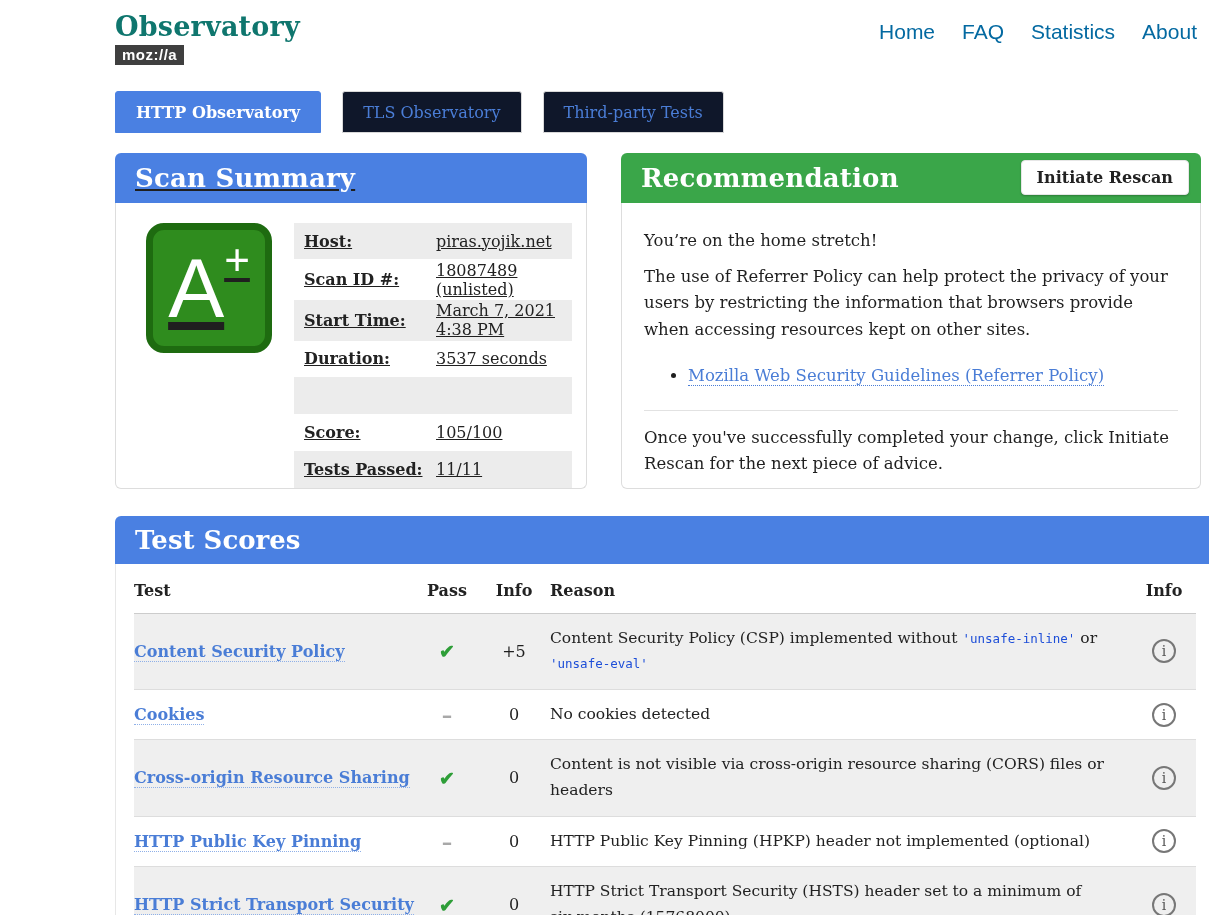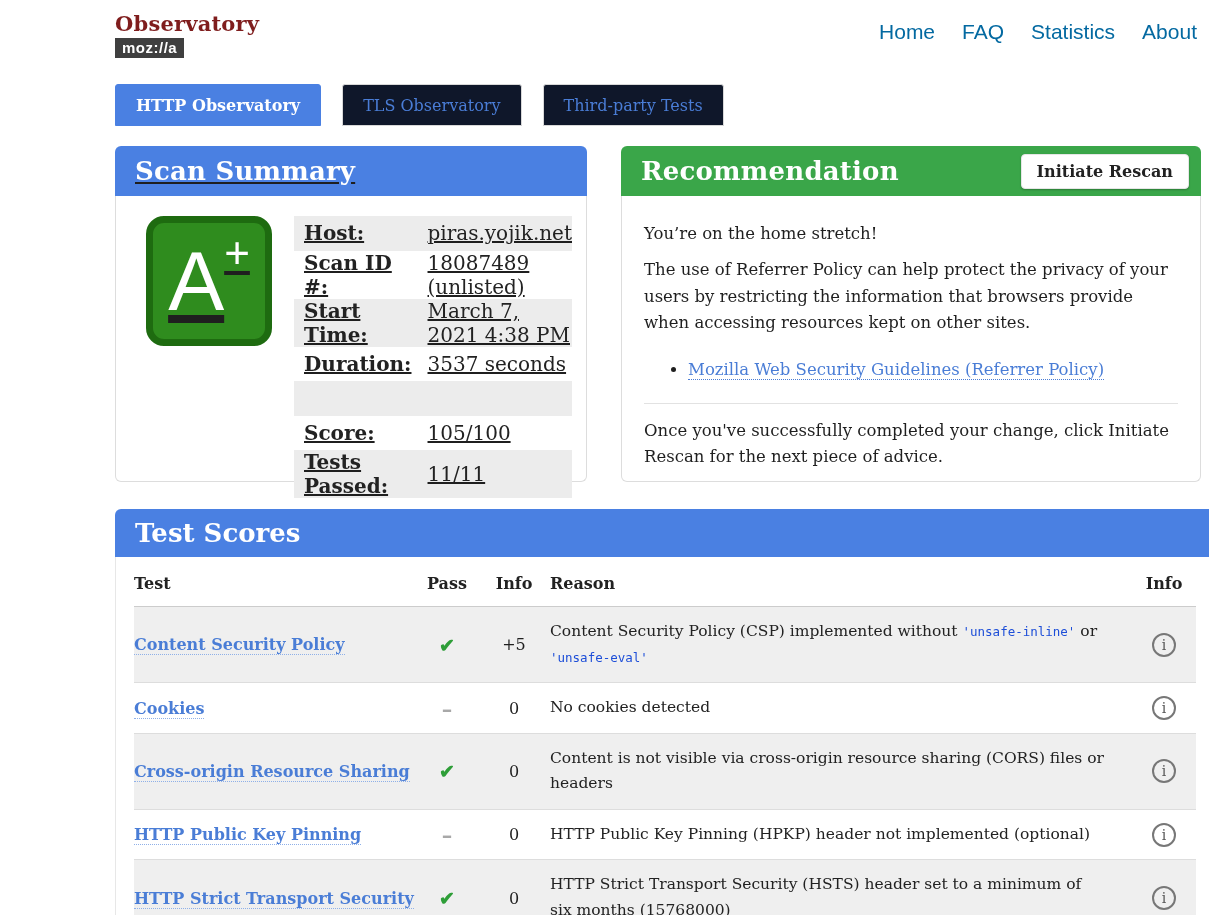--- a/index.html
+++ b/index.html
@@ -2,21 +2,21 @@
 <html><head>
 <meta charset="utf-8">
 <style>
   * { margin:0; padding:0; box-sizing:border-box; }
   html,body { width:1209px; height:915px; overflow:hidden; background:#fff;
     font-family:"DejaVu Serif", serif; color:#1f1f1f; }
 
   
   .header { display:flex; justify-content:space-between; align-items:flex-start;
     padding:12px 12px 0 115px; }
-  .brand-title { font-size:21px; font-weight:bold; color:#7f1d1d; letter-spacing:.2px; line-height:1.1; }
+  .brand-title { font-size:27px; font-weight:bold; color:#0f766e; letter-spacing:.2px; line-height:1.1; }
   .brand-badge { display:inline-block; background:#3f3f3f; color:#fff; font-family:"Liberation Sans",sans-serif;
     font-weight:bold; font-size:15px; padding:1px 7px 2px; margin-top:3px; letter-spacing:.5px; }
   .main-nav { margin-top:8px; white-space:nowrap; }
   .main-nav a { font-family:"Liberation Sans",sans-serif; font-size:21px; color:#0369a1;
     text-decoration:none; margin-left:27px; }
 
   
   .tab-bar { display:flex; gap:21px; margin:26px 0 0 115px; }
   .tab { padding:11px 20px 10px; font-size:16px; color:#4a7dd6; background:#0f172a;
     border:1px solid #d8d8d8; border-radius:3px 3px 0 0; cursor:pointer; }
@@ -33,21 +33,21 @@
   .scan-panel { width:472px; flex:none;text-decoration:underline; }
   .scan-panel .panel-header { background:#4a80e2; }
   .scan-panel .panel-body { display:flex; padding:20px 14px 0 12px; }
 
   .grade-badge { width:126px; height:130px; flex:none; margin-left:18px; background:#2f8c1e;
     border:7px solid #1e6b10; border-radius:18px; color:#fff; display:flex;
     align-items:center; justify-content:center; font-family:"Liberation Sans",sans-serif; }
   .g-letter { font-size:84px; line-height:1; font-weight:400; }
   .g-plus { font-size:44px; line-height:1; position:relative; top:-28px; }
 
-  .summary-table { border-collapse:collapse; margin-left:22px; width:340px; font-size:20px; }
+  .summary-table { border-collapse:collapse; margin-left:22px; width:340px; font-size:16px; }
   .summary-table tr:nth-child(odd) { background:#ececec; }
   .summary-table th, .summary-table td { height:34.5px; text-align:left; vertical-align:middle; }
   .summary-table th { font-weight:bold; padding-left:10px; width:136px; color:#222; }
   .summary-table td { padding-left:6px; color:#222; }
 
   .rec-panel { width:580px; flex:none; }
   .rec-panel .panel-header { background:#3aa649; }
   .rescan-button { background:#fff; color:#222; font-family:"DejaVu Serif",serif; font-weight:bold;
     font-size:16px; padding:7px 15px; border:1px solid #e6e6e6; border-radius:4px;
     box-shadow:0 1px 2px rgba(0,0,0,.25); cursor:pointer; }

